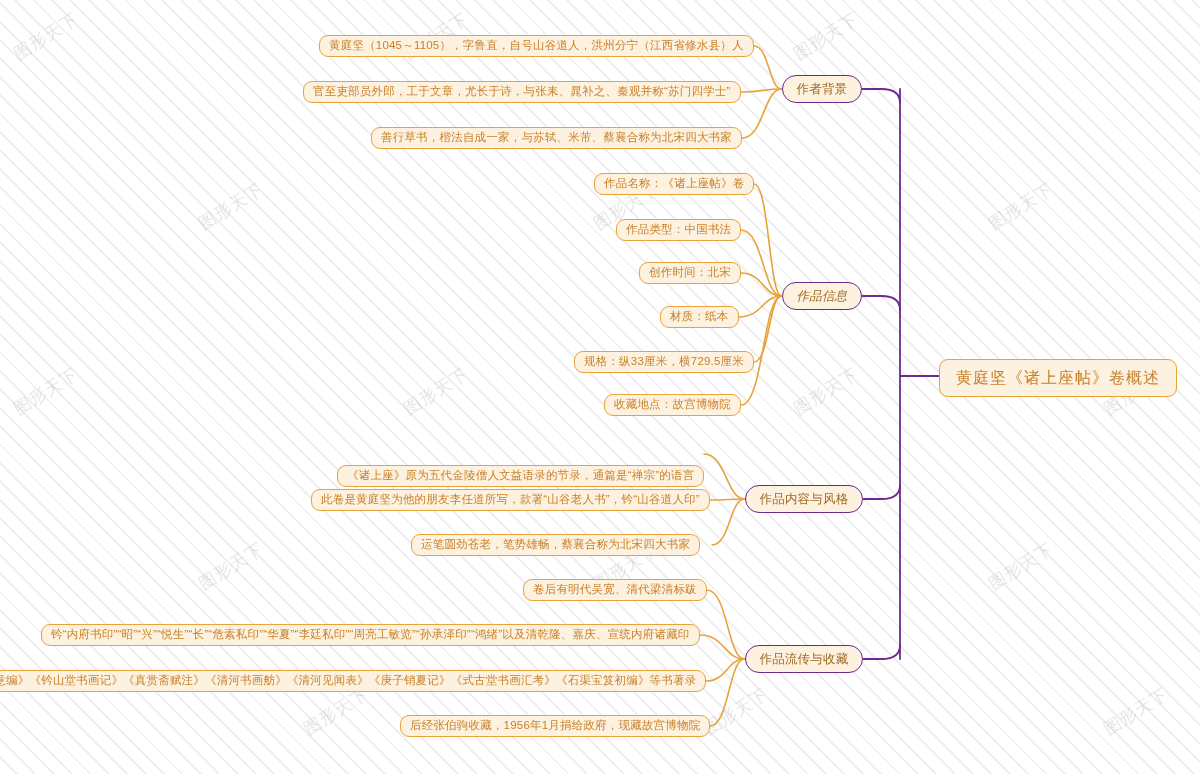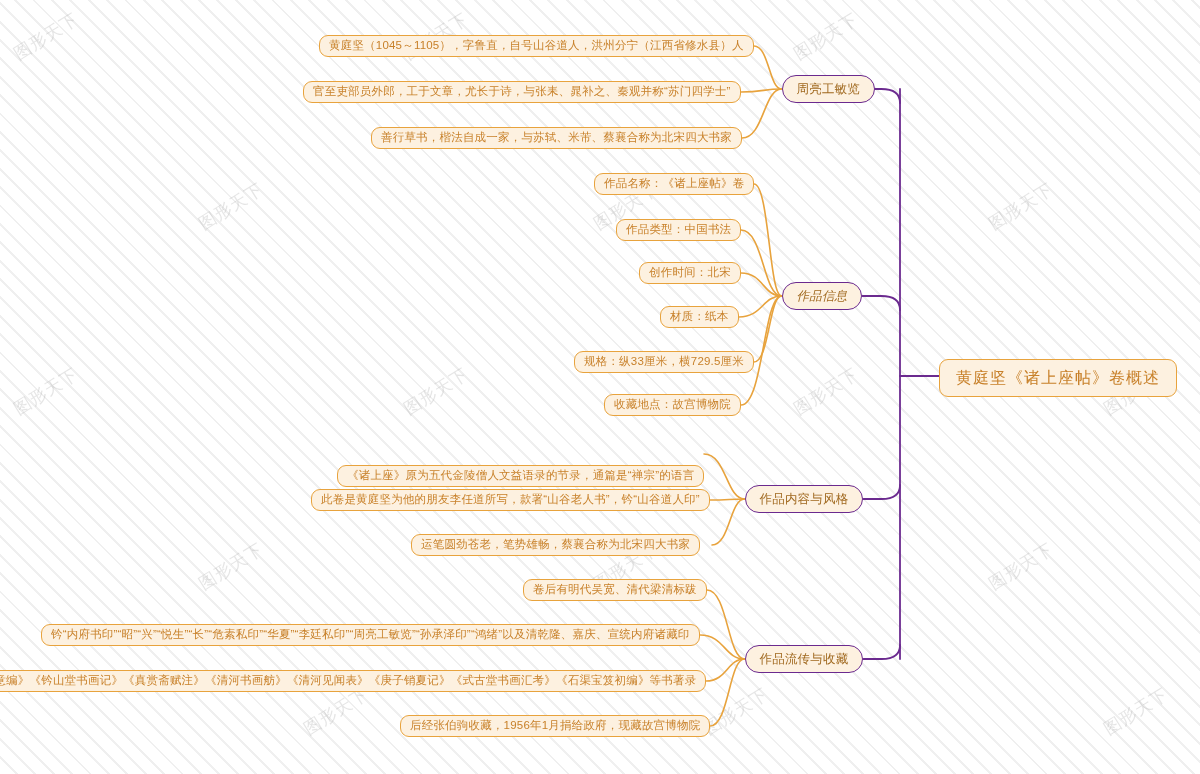--- a/index.html
+++ b/index.html
@@ -140,21 +140,21 @@
       <path d="M 712 545 C 729.875 545, 729.875 499, 744.5 499" fill="none" stroke="#e8a33d" stroke-width="1.6" stroke-linecap="round"></path>
       <path d="M 863.5 659 L 881.75 659 Q 900 659 900 645" fill="none" stroke="#6b2a8f" stroke-width="1.8" stroke-linecap="round"></path>
       <path d="M 707 590 C 727.625 590, 727.625 659, 744.5 659" fill="none" stroke="#e8a33d" stroke-width="1.6" stroke-linecap="round"></path>
       <path d="M 700 635 C 724.475 635, 724.475 659, 744.5 659" fill="none" stroke="#e8a33d" stroke-width="1.6" stroke-linecap="round"></path>
       <path d="M 706 681 C 727.175 681, 727.175 659, 744.5 659" fill="none" stroke="#e8a33d" stroke-width="1.6" stroke-linecap="round"></path>
       <path d="M 710 726 C 728.975 726, 728.975 659, 744.5 659" fill="none" stroke="#e8a33d" stroke-width="1.6" stroke-linecap="round"></path>
     </svg>
 
   <div id="nodes">
       <div class="node root" style="top: 359px; left: 939px;">黄庭坚《诸上座帖》卷概述</div>
-      <div class="node branch" style="top: 75px; left: 781.5px;">周亮工敏览</div>
+      <div class="node branch" style="top: 75px; left: 781.5px;">作者背景</div>
       <div class="node leaf" style="top: 35px; left: 319px;">黄庭坚（1045～1105），字鲁直，自号山谷道人，洪州分宁（江西省修水县）人</div>
       <div class="node leaf" style="top: 81px; left: 303px;">官至吏部员外郎，工于文章，尤长于诗，与张耒、晁补之、秦观并称“苏门四学士”</div>
       <div class="node leaf" style="top: 127px; left: 371px;">善行草书，楷法自成一家，与苏轼、米芾、蔡襄合称为北宋四大书家</div>
       <div class="node branch" style="top: 282px; left: 781.5px; font-style: italic;">作品信息</div>
       <div class="node leaf" style="top: 173px; left: 594px;">作品名称：《诸上座帖》卷</div>
       <div class="node leaf" style="top: 219px; left: 616px;">作品类型：中国书法</div>
       <div class="node leaf" style="top: 262px; left: 639px;">创作时间：北宋</div>
       <div class="node leaf" style="top: 306px; left: 660px;">材质：纸本</div>
       <div class="node leaf" style="top: 351px; left: 574px;">规格：纵33厘米，横729.5厘米</div>
       <div class="node leaf" style="top: 394px; left: 604px;">收藏地点：故宫博物院</div>

